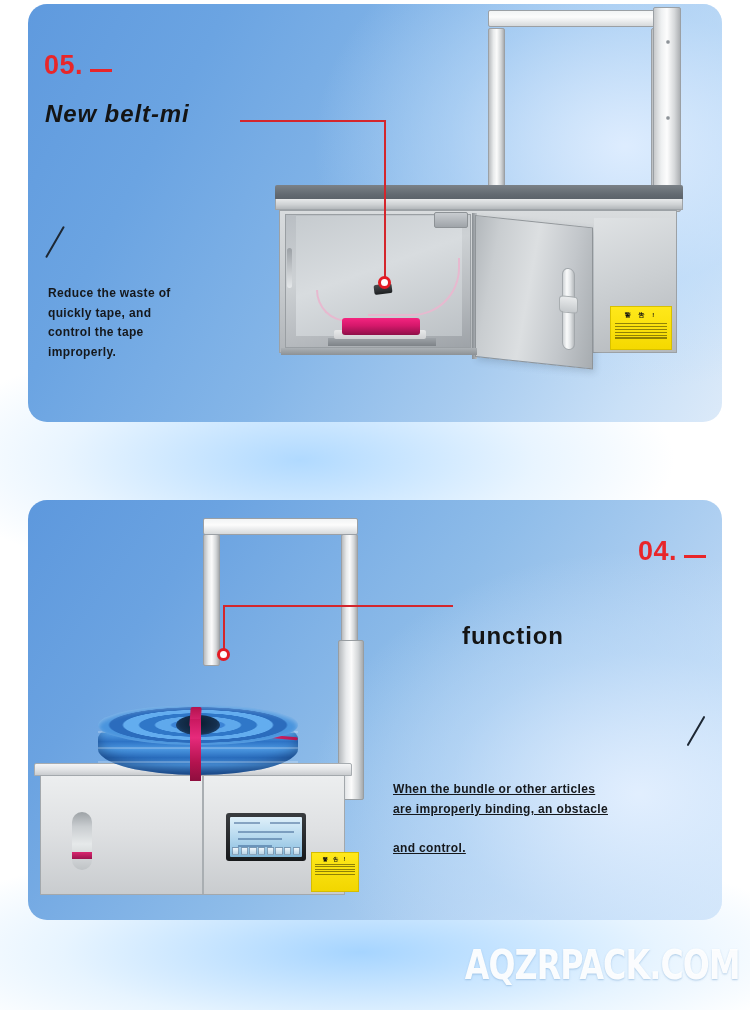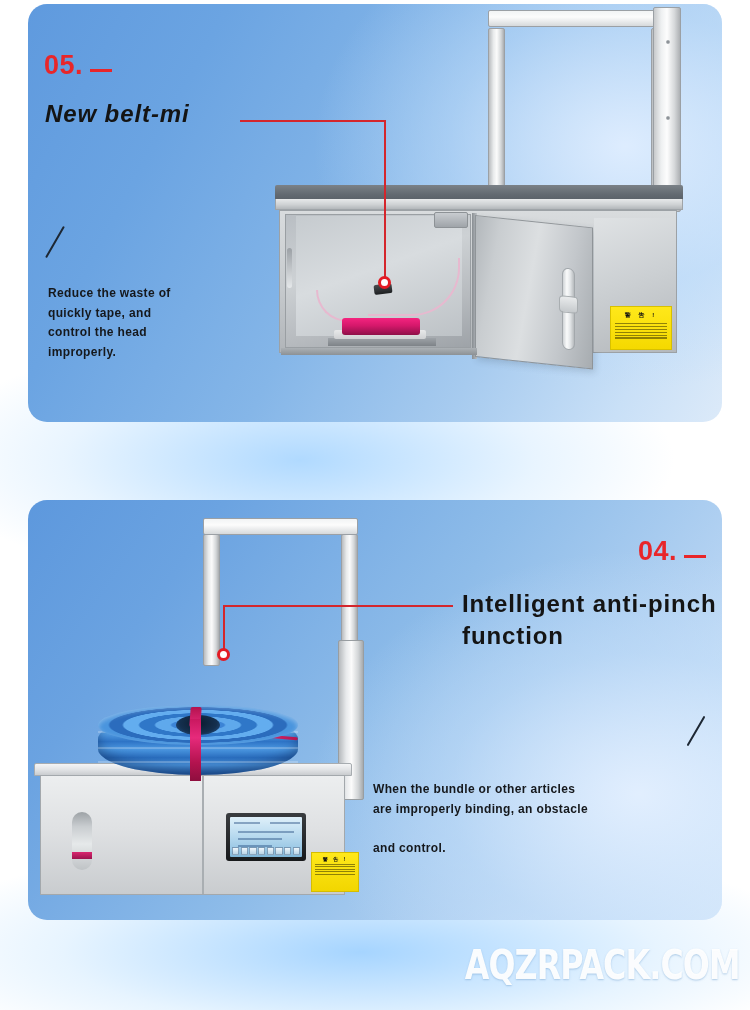--- a/index.html
+++ b/index.html
@@ -65,21 +65,21 @@
   
   #num-03      { left:44px;  top:52px; }
   #headline-1  { left:45px;  top:98px;  width:270px;font-style:italic; }
   #slash-1     { left:54px;  top:224px; height:36px; }
   #body-1      { left:48px;  top:284px; width:215px; }
 
   
   #num-04      { right:44px; top:538px; }
   #headline-2  { left:462px; top:588px; width:262px; }
   #slash-2     { left:695px; top:714px; height:34px; }
-  #body-2      { left:373px; top:780px; width:318px; }
+  #body-2      { left:393px; top:780px; width:318px;text-decoration:underline; }
 
   
   .leader{ position:absolute; background:#d4262c; }
   .leader.h{ height:1.6px; }
   .leader.v{ width:1.6px; }
   .marker{
     position:absolute; width:13px; height:13px; border-radius:50%;
     background:#ffffff; border:3.5px solid #e31b24;
   }
   
@@ -413,21 +413,21 @@
 <div class="num" id="num-03">
   <span>05.</span><span class="dash"></span>
 </div>
 <h2 class="headline" id="headline-1">
   <span>New belt-mi</span><br>
 </h2>
 <div class="slash" id="slash-1"></div>
 <p class="body-copy" id="body-1">
   <span>Reduce the waste of</span><br>
   <span>quickly tape, and</span><br>
-  <span>control the head</span><br>
+  <span>control the tape</span><br>
   <span>improperly.</span>
 </p>
 <div class="leader h" id="lead1-h"></div>
 <div class="leader v" id="lead1-v"></div>
 <div class="marker" id="marker1"></div>
 
 <section class="panel" id="panel-2">
   <div class="panel-bg"></div>
 </section>
 
@@ -485,21 +485,21 @@
     <div class="roll-hole"></div>
     <div class="roll-strap-t"></div>
     <div class="roll-strap-f"></div>
   </div>
 </div>
 
 <div class="num" id="num-04">
   <span>04.</span><span class="dash"></span>
 </div>
 <h2 class="headline" id="headline-2">
-  <span>Intelligent anti-pinch</span><br>
+  <br>
   <span>function</span>
 </h2>
 <div class="slash" id="slash-2"></div>
 <p class="body-copy" id="body-2">
   <span>When the bundle or other articles</span><br>
   <span>are improperly binding, an obstacle</span><br>
   <br>
   <span>and control.</span>
 </p>
 <div class="leader h" id="lead2-h"></div>

